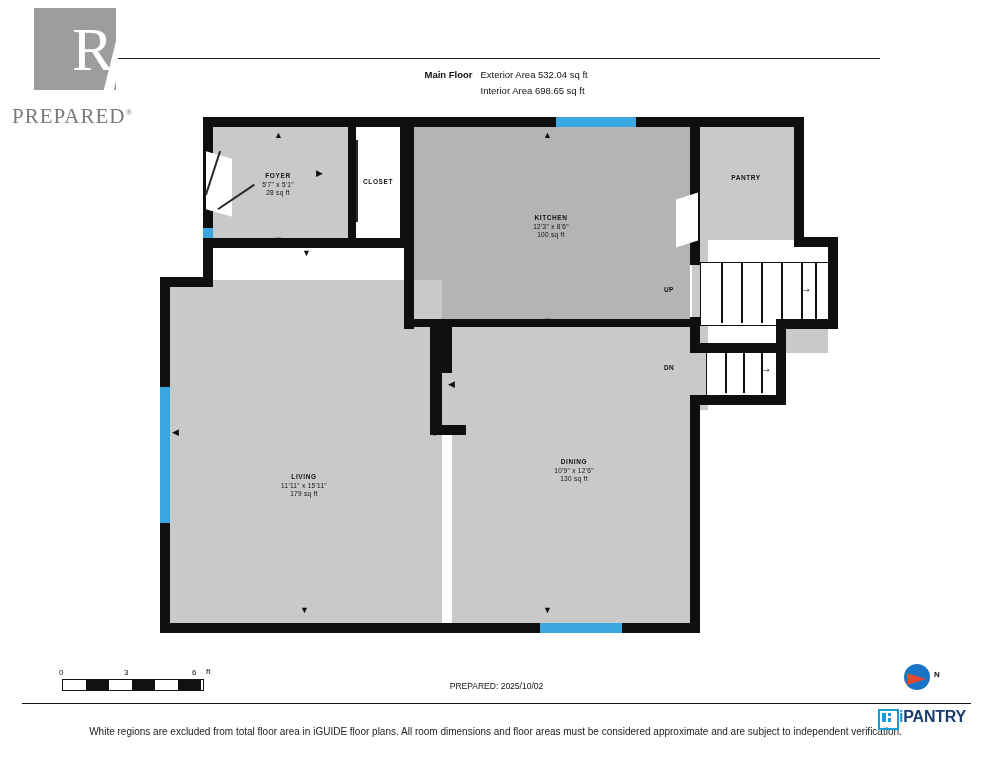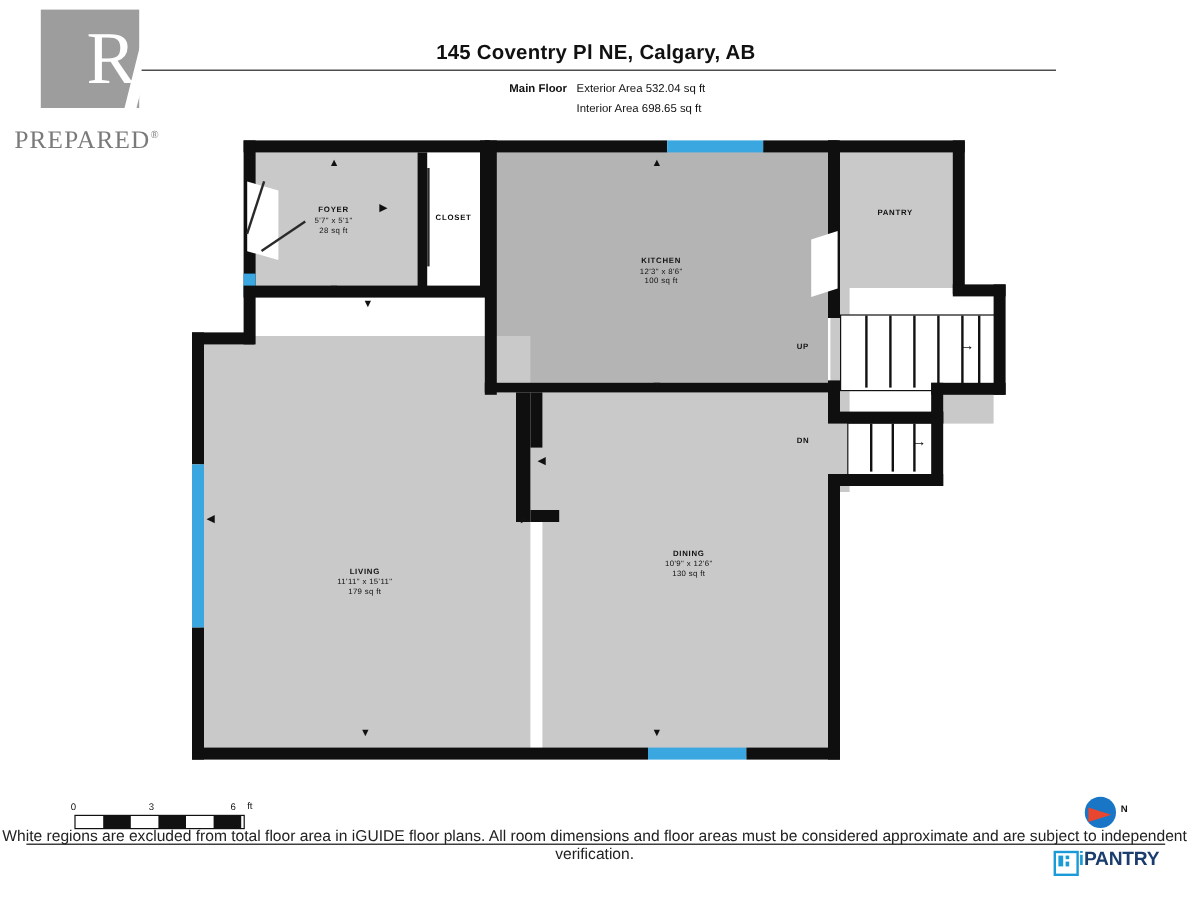--- a/index.html
+++ b/index.html
@@ -80,21 +80,21 @@
   .stairbox{position:absolute;background:#ffffff;border:1.5px solid #111;}
   .stairstep{position:absolute;background:#111;}
 
   
   .scalebar{position:absolute;left:62px;top:679px;width:140px;height:10px;border:1px solid #111;}
   .scaleblk{position:absolute;top:0;height:10px;background:#111;}
   .scalenum{position:absolute;font-size:8px;color:#111;}
   .scaleft{position:absolute;left:206px;top:667px;font-size:8px;}
   .prepared{position:absolute;left:0;top:681px;width:993px;text-align:center;font-size:8.5px;}
   .footrule{position:absolute;left:22px;top:703px;width:949px;height:1px;background:#111;}
-  .disclaimer{position:absolute;left:0;top:689px;width:991px;text-align:center;font-size:13px;color:#222;}
+  .disclaimer{position:absolute;left:0;top:726px;width:991px;text-align:center;font-size:10px;color:#222;}
 
   .compass{position:absolute;left:900px;top:662px;width:52px;height:30px;}
   .compass-circle{position:absolute;left:4px;top:2px;width:26px;height:26px;border-radius:50%;background:#1976c7;}
   .compass-needle{
     position:absolute;left:7px;top:11px;width:0;height:0;
     border-top:6px solid transparent;border-bottom:6px solid transparent;border-left:19px solid #e8462e;
   }
   .compass-n{position:absolute;left:34px;top:8px;font-size:8px;font-weight:bold;}
 
   .iguide{position:absolute;left:878px;top:707px;width:96px;height:24px;}
@@ -111,21 +111,20 @@
   <div class="realtor-logo">
     <div class="realtor-box">
       <div class="realtor-r">R</div>
       <div class="realtor-white-slash"></div>
     </div>
     <div class="realtor-word">
       <span>PREPARED</span><span class="realtor-reg">®</span>
     </div>
   </div>
 
-  <div class="title">145 Coventry Pl NE, Calgary, AB</div>
   <div class="title-rule"></div>
   <div class="sub-line1">
     <span class="lbl"><b>Main Floor</b></span><span class="val">Exterior Area 532.04 sq ft</span>
   </div>
   <div class="sub-line2">
     <span class="lbl"></span><span class="val">Interior Area 698.65 sq ft</span>
   </div>
 
   <div class="plan">
 
@@ -269,20 +268,21 @@
   <div class="scalenum" style="left:59px;top:668px;">0</div>
   <div class="scalenum" style="left:124px;top:668px;">3</div>
   <div class="scalenum" style="left:192px;top:668px;">6</div>
   <div class="scalebar">
     <div class="scaleblk" style="left:23px;width:23px;"></div>
     <div class="scaleblk" style="left:69px;width:23px;"></div>
     <div class="scaleblk" style="left:115px;width:23px;"></div>
   </div>
   <div class="scaleft">ft</div>
 
+  <div class="prepared">PREPARED: 2025/10/02</div>
 
   <div class="compass">
     <div class="compass-circle"></div>
     <div class="compass-needle"></div>
     <div class="compass-n">N</div>
   </div>
 
   <div class="footrule"></div>
   <div class="disclaimer">White regions are excluded from total floor area in iGUIDE floor plans. All room dimensions and floor areas must be considered approximate and are subject to independent verification.</div>
 

